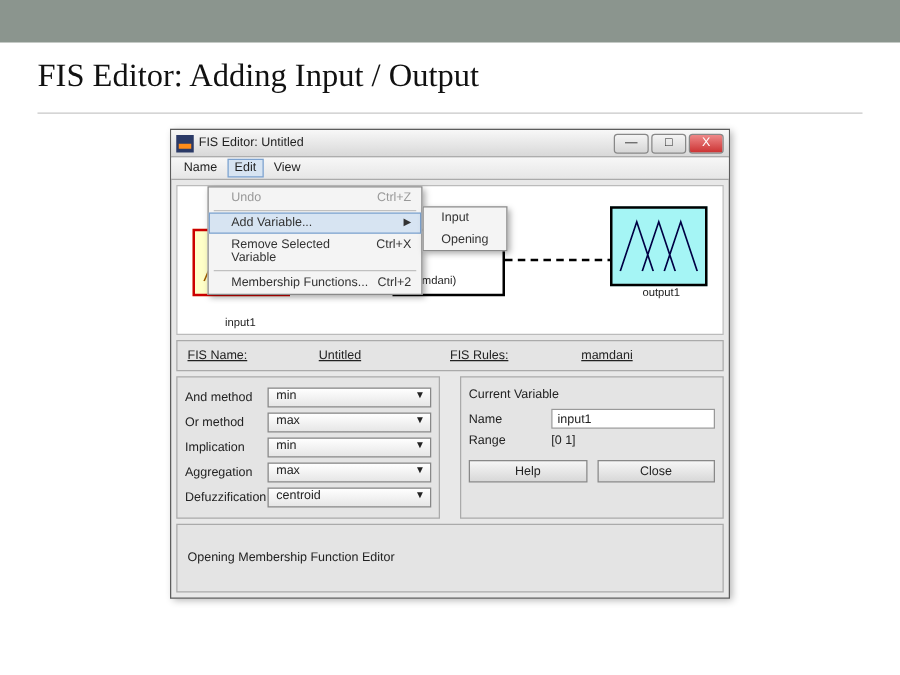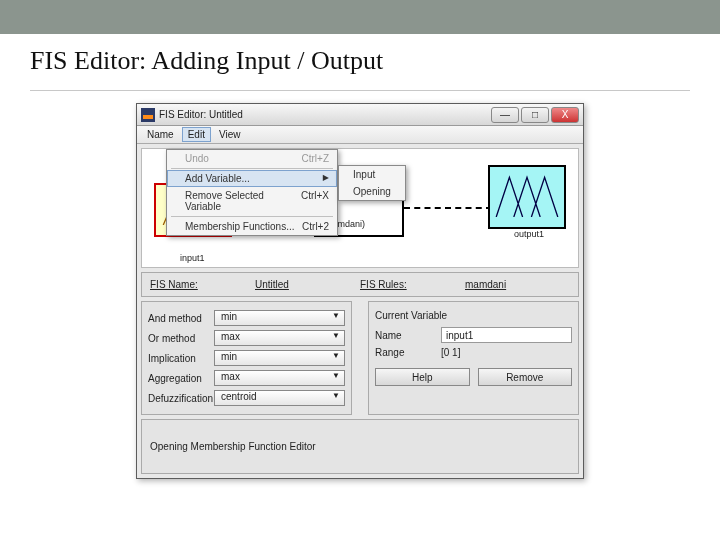--- a/index.html
+++ b/index.html
@@ -195,19 +195,19 @@
         <div class="field">
             <span>input1</span>
           </div>
         </div>
       <div class="prow">
           <div class="prow-label">Range</div>
         <div class="val-text">[0 1]</div>
         </div>
       <div class="btnrow">
         <div class="btn">Help</div>
-        <div class="btn">Remove</div>
+        <div class="btn">Close</div>
       </div>
     </div>
   </div>
 
   <div class="status">Opening Membership Function Editor</div>
 </div>
 
 </body></html>

